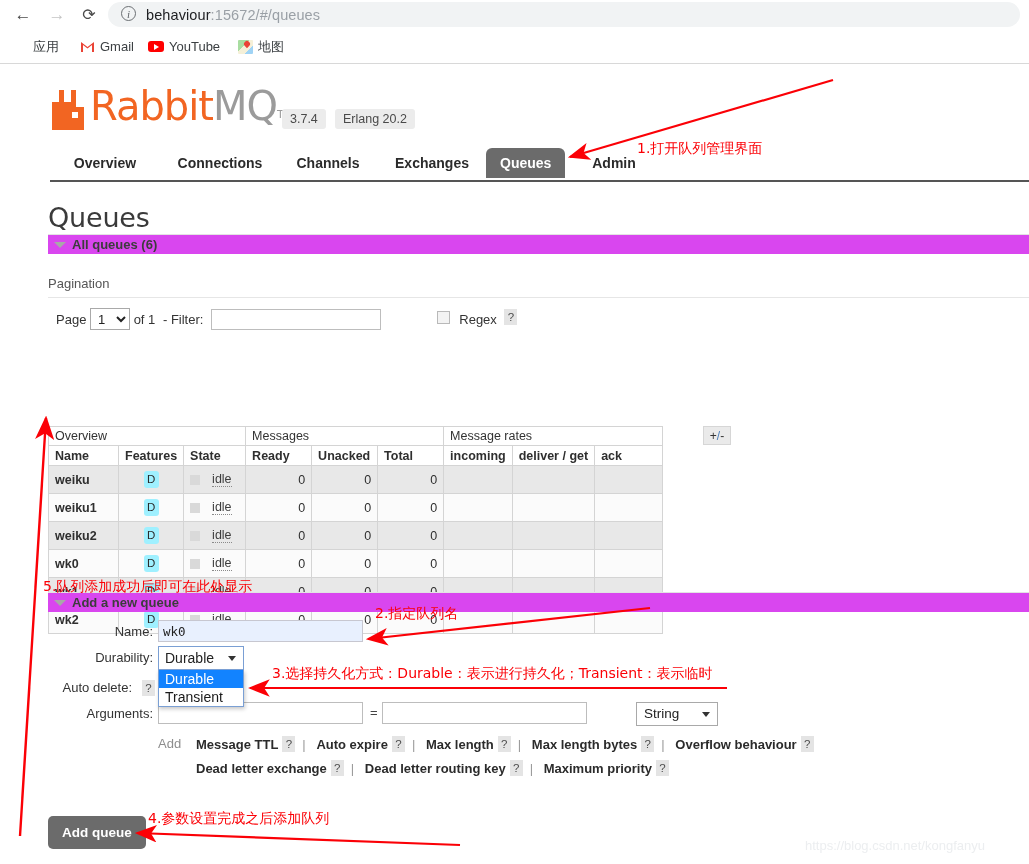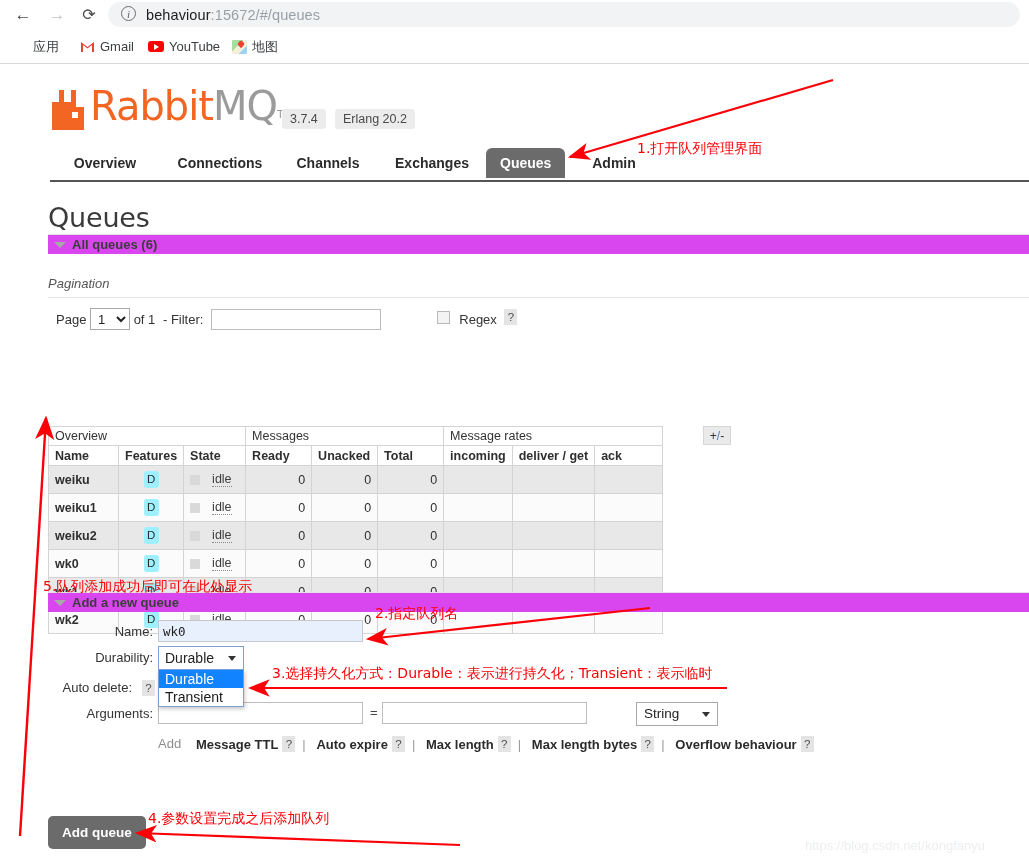--- a/index.html
+++ b/index.html
@@ -55,21 +55,21 @@
   }
   .apps-grid {
     position: absolute; left: 13px; top: 36px; width: 16px; height: 16px;
   }
   .apps-grid i {
     position: absolute; width: 3px; height: 3px; border-radius: .5px;
   }
   .bm-apps { left: 33px; }
   .bm-gmail { left: 80px; }
   .bm-yt { left: 148px; }
-  .bm-map { left: 232px; text-align: right; }
+  .bm-map { left: 238px; text-align: right; }
   .gmail-m {
     display: inline-block; width: 15px; height: 12px; vertical-align: -2px;
     margin-right: 5px; position: relative;
   }
   .yt-ico {
     display: inline-block; width: 16px; height: 11px; background: #ff0000;
     border-radius: 3px; vertical-align: -1px; margin-right: 5px; position: relative;
   }
   .yt-ico:after {
     content: ""; position: absolute; left: 6px; top: 2.5px;
@@ -142,21 +142,21 @@
     position: absolute; left: 6px; top: 7px;
     border-left: 6px solid transparent; border-right: 6px solid transparent;
     border-top: 6px solid #a8a8a8;
   }
   .section-bar span.lbl { position: absolute; left: 24px; top: 2px; }
   .bar-allqueues { top: 170px; }
   .bar-addqueue  { top: 528px; }
 
   .pagination-lbl {
     position: absolute; left: 48px; top: 212px;
-    font-size: 13px; color: #555; font-style: italic;
+    font-size: 13px; color: #555;
   }
   .hr-pag {
     position: absolute; left: 48px; top: 233px; width: 981px;
     border-top: 1px solid #e6e6e6;
   }
   .pag-row {
     position: absolute; left: 56px; top: 244px; height: 24px;
     font-size: 13px; color: #333;
   }
   .pag-row > * { vertical-align: middle; }
@@ -568,20 +568,25 @@
     <div class="frow" style="height:auto">
       <div class="add-lbl">Add</div>
       <div class="preset-lines">
         <div class="pline">
           <span class="pl">Message TTL</span><span class="helpq">?</span><span class="sep">|</span>
           <span class="pl">Auto expire</span><span class="helpq">?</span><span class="sep">|</span>
           <span class="pl">Max length</span><span class="helpq">?</span><span class="sep">|</span>
           <span class="pl">Max length bytes</span><span class="helpq">?</span><span class="sep">|</span>
           <span class="pl">Overflow behaviour</span><span class="helpq">?</span>
         </div>
+        <div class="pline">
+          <span class="pl">Dead letter exchange</span><span class="helpq">?</span><span class="sep">|</span>
+          <span class="pl">Dead letter routing key</span><span class="helpq">?</span><span class="sep">|</span>
+          <span class="pl">Maximum priority</span><span class="helpq">?</span>
+        </div>
       </div>
     </div>
   </div>
 
   <button class="addqueue-btn">Add queue</button>
 </div>
 
 <svg class="anno-svg">
   <defs>
     <marker id="ah" markerWidth="10" markerHeight="8" refX="9" refY="4" orient="auto">

